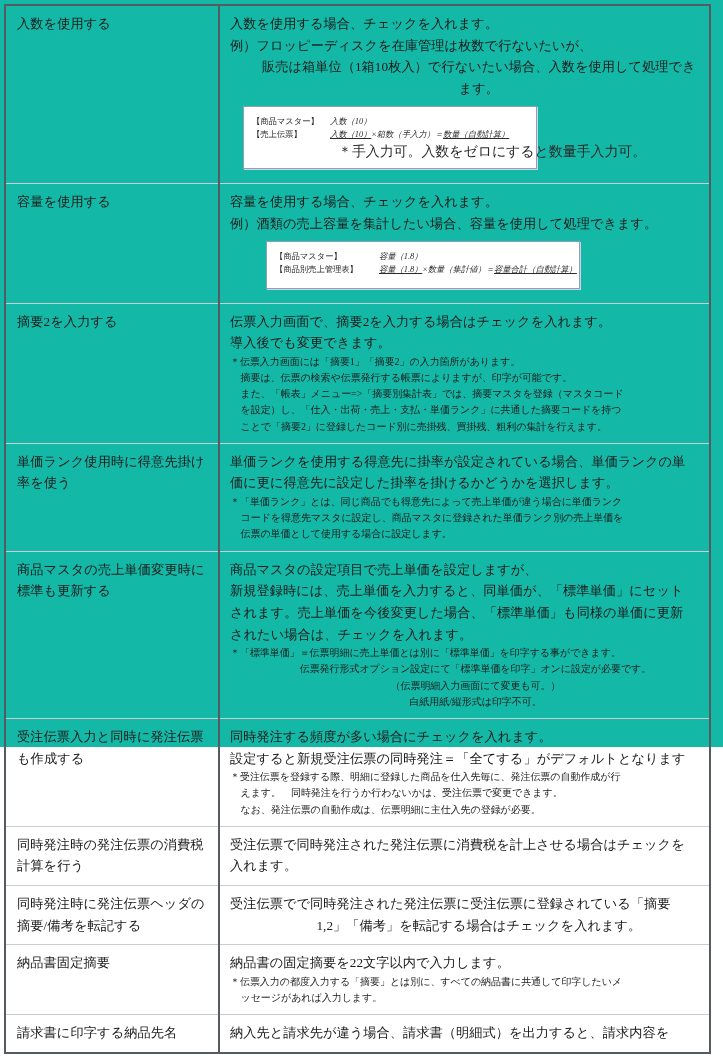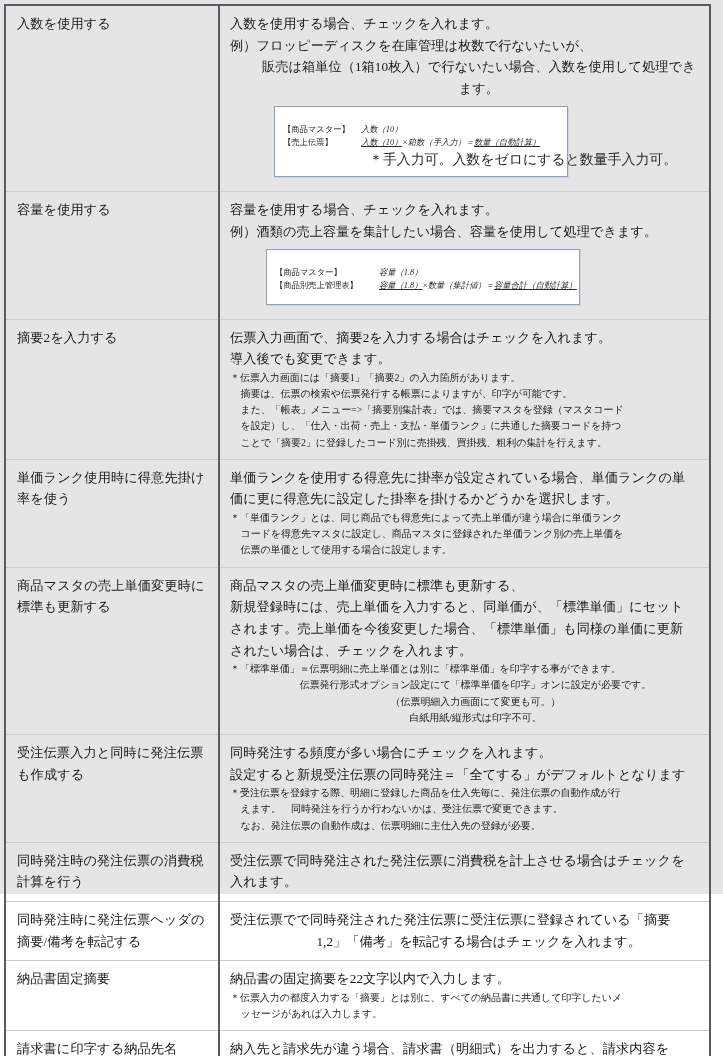--- a/index.html
+++ b/index.html
@@ -10,24 +10,24 @@
   body {
     width: 723px;
     height: 1056px;
     font-family: "Liberation Serif", "DejaVu Serif", serif;
     color: #1a1a1a;
     -webkit-font-smoothing: antialiased;
   }
 
   .page {
     width: 723px;
-    height: 894px;
+    height: 747px;
     box-sizing: border-box;
     padding: 4px 12px 6px 4px;
-    background: #e5e5e5;
+    background: #14b8a6;
   }
 
   table.settings-table {
     border-collapse: collapse;
     width: 707px;
     table-layout: fixed;
     border: 2px solid #555b60;
   }
 
   table.settings-table tr {
@@ -74,25 +74,25 @@
   .line.note {
     font-size: 10px;
     line-height: 1.62;
     letter-spacing: -0.05px;
   }
   .line.indent1 { padding-left: 1.05em; }
   .line.indent2 { padding-left: 2.1em; text-align: center; }
 
   
   .inset-box {
-    margin: 6px 0 6px 44px;
+    margin: 6px 0 6px 13px;
     border: 1px solid #8e9fbd;
     background: #ffffff;
     box-shadow: 1px 1px 0 #cfd6e3;
-    padding: 16px 9px 6px 8px;
+    padding: 8px 9px 6px 8px;
     width: 294px;
     box-sizing: border-box;
   }
   .inset-box.wide {
     width: 314px;
     margin-left: 36px;
     padding-bottom: 12px;
   }
   .inset-row {
     display: flex;
@@ -191,21 +191,21 @@
             <span class="line note">＊「単価ランク」とは、同じ商品でも得意先によって売上単価が違う場合に単価ランク</span>
             <span class="line note indent1">コードを得意先マスタに設定し、商品マスタに登録された単価ランク別の売上単価を</span>
             <span class="line note indent1">伝票の単価として使用する場合に設定します。</span>
           </td>
         </tr>
         <tr>
           <td class="label-cell">
             <span class="line main">商品マスタの売上単価変更時に標準も更新する</span>
           </td>
           <td class="desc-cell">
-            <span class="line main">商品マスタの売上単価変更時に標準も更新する、</span>
+            <span class="line main">商品マスタの設定項目で売上単価を設定しますが、</span>
             <span class="line main">新規登録時には、売上単価を入力すると、同単価が、「標準単価」にセット</span>
             <span class="line main">されます。売上単価を今後変更した場合、「標準単価」も同様の単価に更新</span>
             <span class="line main">されたい場合は、チェックを入れます。</span>
             <span class="line note">＊「標準単価」＝伝票明細に売上単価とは別に「標準単価」を印字する事ができます。</span>
             <span class="line note indent2">伝票発行形式オプション設定にて「標準単価を印字」オンに設定が必要です。</span>
             <span class="line note indent2">（伝票明細入力画面にて変更も可。）</span>
             <span class="line note indent2">白紙用紙/縦形式は印字不可。</span>
           </td>
         </tr>
         <tr>

